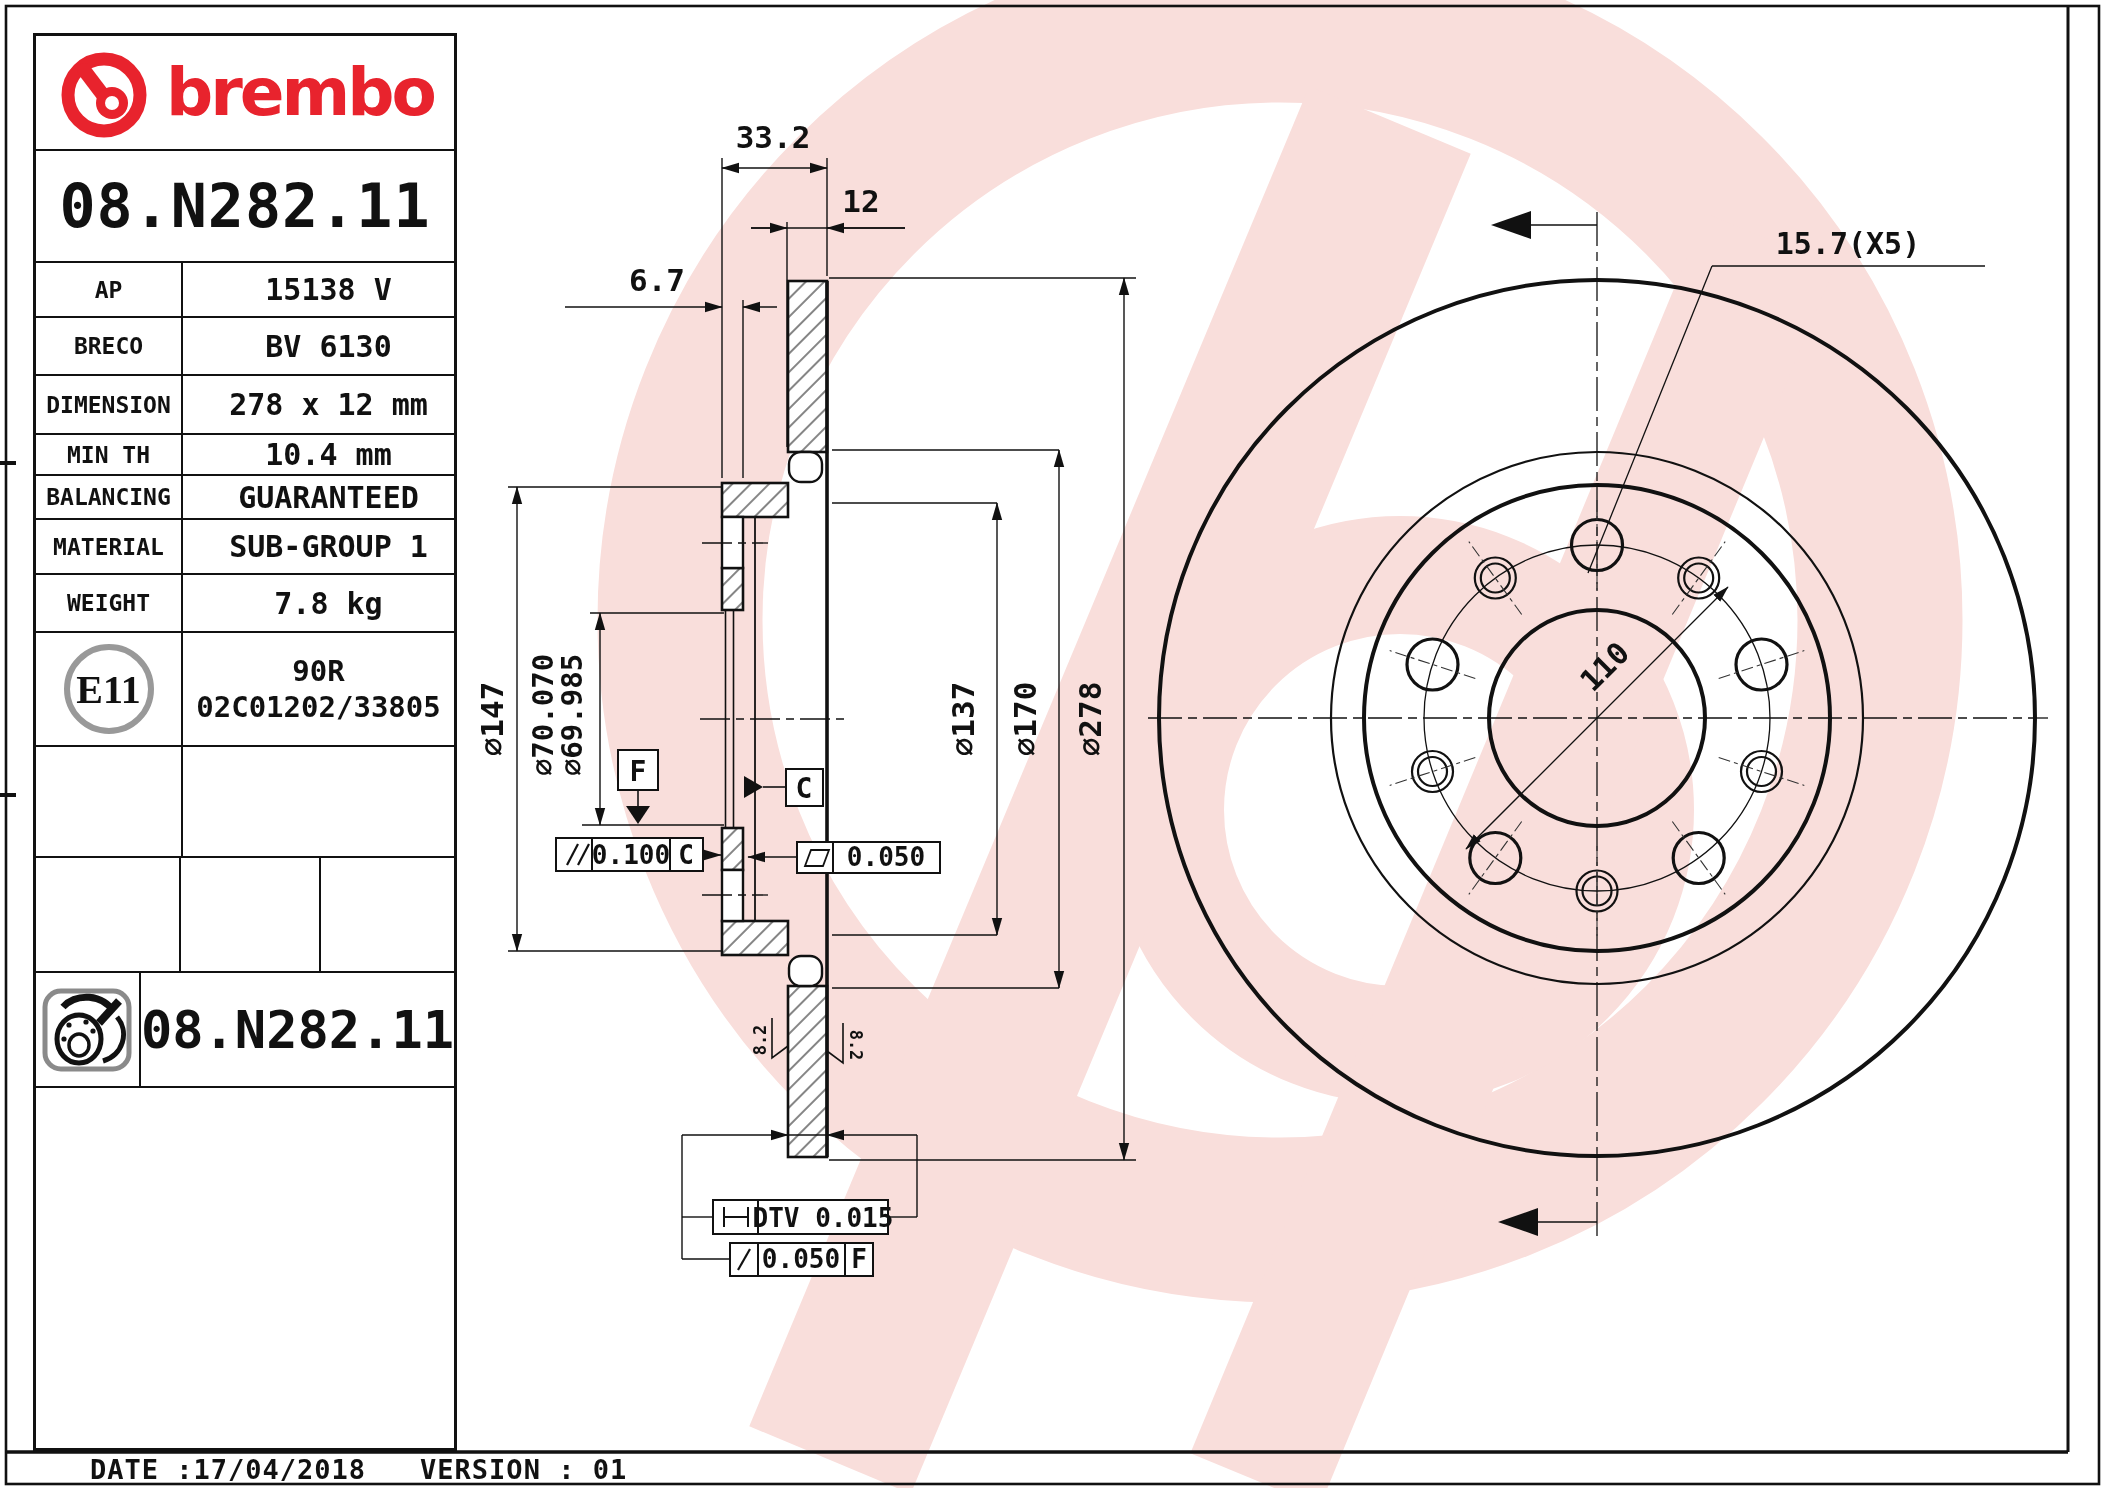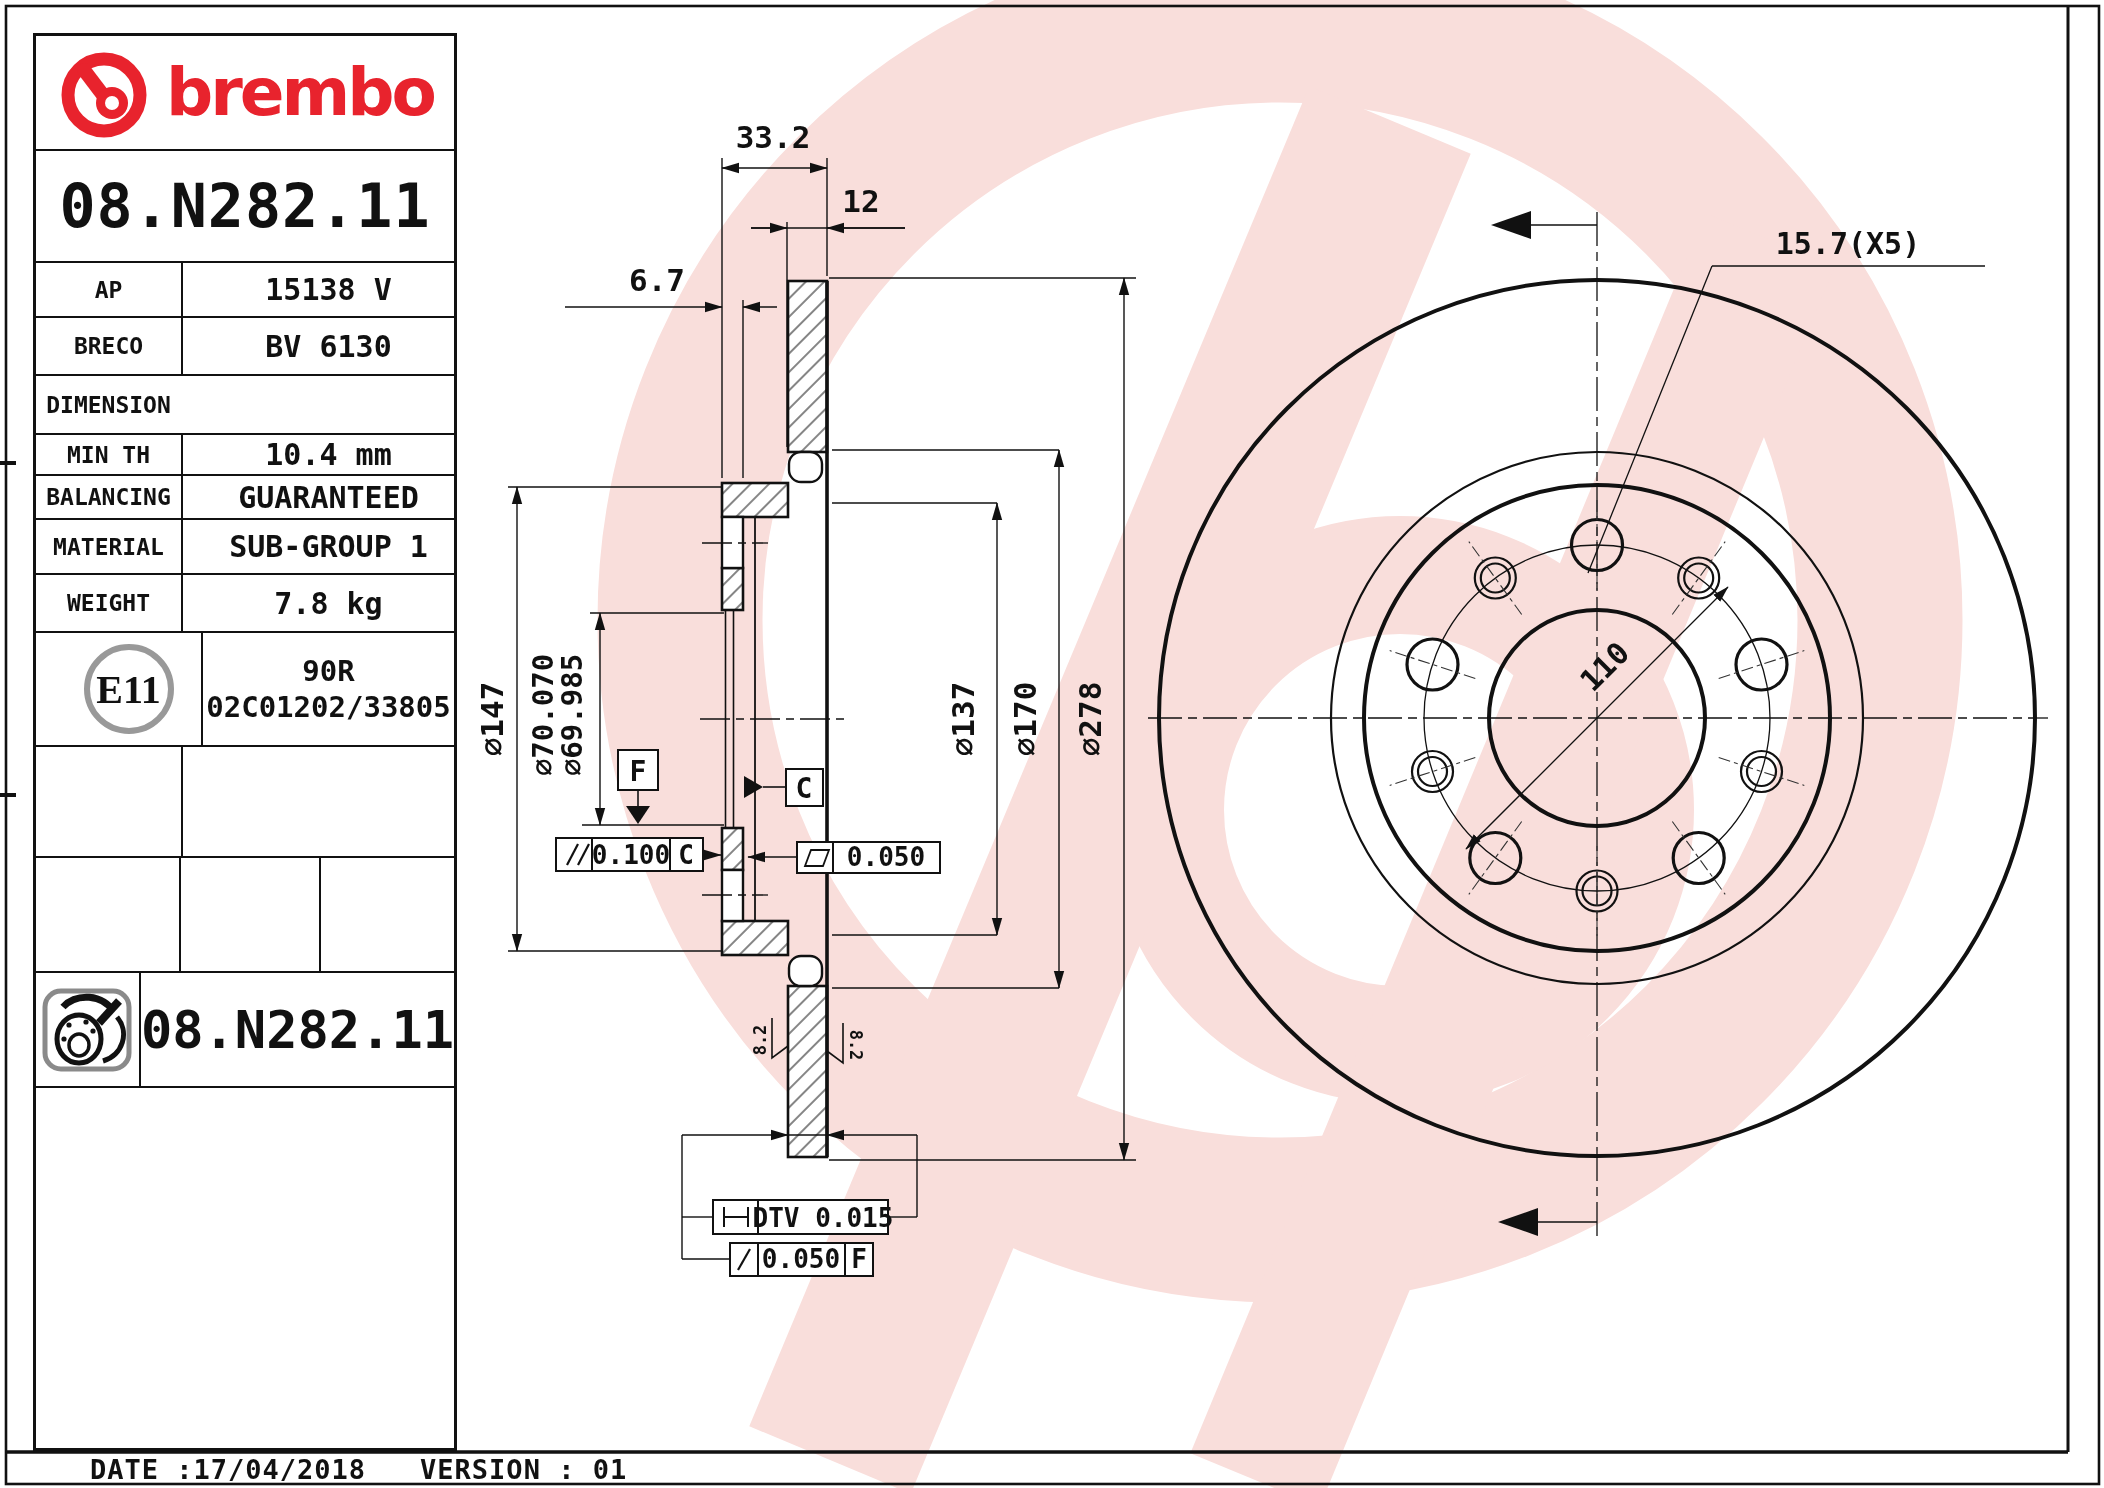--- a/index.html
+++ b/index.html
@@ -11,21 +11,21 @@
     border:3px solid #111;box-sizing:border-box;background:#fff;display:flex;flex-direction:column;}
   .row{display:flex;border-bottom:2.5px solid #111;box-sizing:border-box;}
   .row:last-child{border-bottom:none;}
   .cell-l{width:145px;display:flex;align-items:center;justify-content:center;box-sizing:border-box;}
   .cell-r{flex:1;border-left:2.5px solid #111;display:flex;align-items:center;justify-content:center;box-sizing:border-box;}
   .lbl{font-size:23px;font-weight:bold;letter-spacing:0px;}
   .val{font-size:30px;font-weight:bold;padding-left:20px;}
   #logo-row{height:115px;display:flex;align-items:center;justify-content:center;}
   #pn-row{height:112px;display:flex;align-items:center;justify-content:center;}
   .pn{font-size:60px;font-weight:bold;letter-spacing:1px;}
-  #e11-row{height:114px;padding-left:20px;}
+  #e11-row{height:114px;}
   .e11circle{width:78px;height:78px;border:6px solid #999;border-radius:50%;
      display:flex;align-items:center;justify-content:center;
      font-family:"Liberation Serif", serif;font-weight:bold;font-size:40px;color:#111;}
   .approval{display:flex;flex-direction:column;align-items:center;line-height:36px;font-weight:bold;font-size:29px;}
   #empty1{height:111px;}
   #empty2{height:115px;}
   #empty2 .c1{width:145px;border-right:2.5px solid #111;box-sizing:border-box;}
   #empty2 .c2{width:140px;border-right:2.5px solid #111;box-sizing:border-box;}
   #empty2 .c3{flex:1;}
   #icon-row{height:115px;}
@@ -319,20 +319,21 @@
   <div class="row" style="height:55px">
     <div class="cell-l lbl">AP</div>
     <div class="cell-r val">15138 V</div>
   </div>
   <div class="row" style="height:58px">
     <div class="cell-l lbl">BRECO</div>
     <div class="cell-r val">BV 6130</div>
   </div>
   <div class="row" style="height:59px">
     <div class="cell-l lbl">DIMENSION</div>
+    <div class="cell-r val">278 x 12 mm</div>
   </div>
   <div class="row" style="height:41px">
     <div class="cell-l lbl">MIN TH</div>
     <div class="cell-r val">10.4 mm</div>
   </div>
   <div class="row" style="height:44px">
     <div class="cell-l lbl">BALANCING</div>
     <div class="cell-r val">GUARANTEED</div>
   </div>
   <div class="row" style="height:55px">

